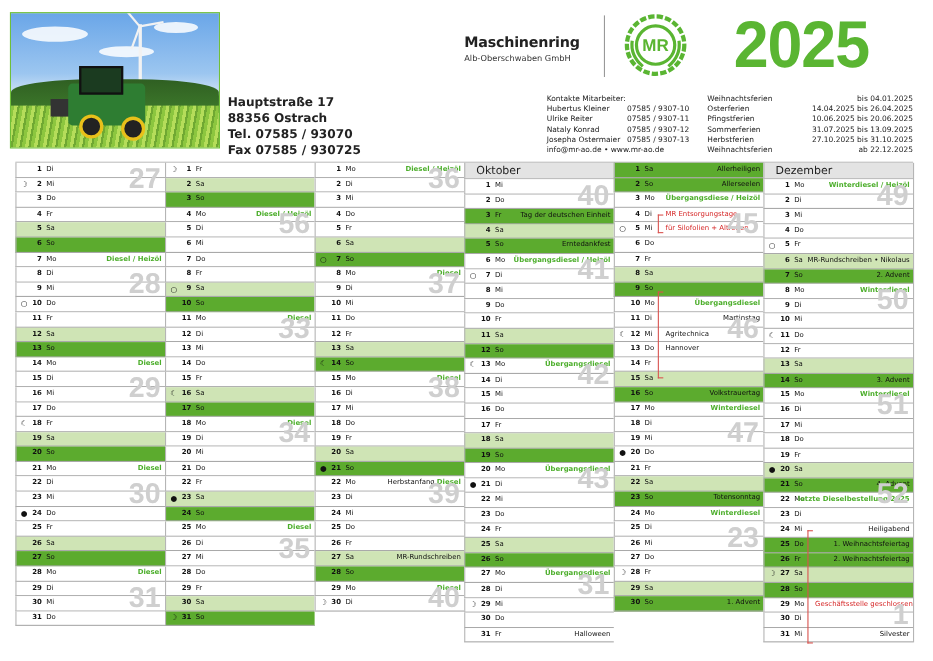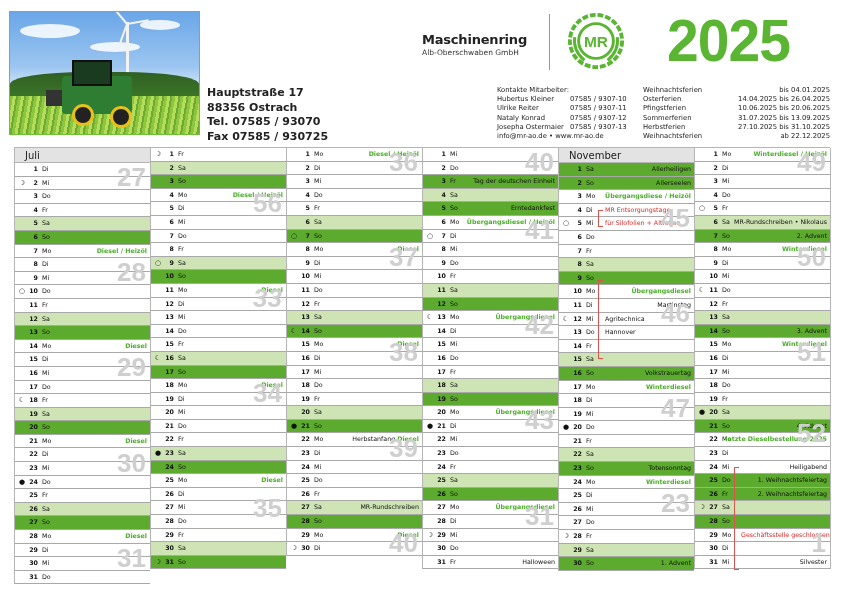--- a/index.html
+++ b/index.html
@@ -141,21 +141,20 @@
       <span>27.10.2025 bis 31.10.2025</span>
     </div>
   <div class="row">
       <span>Weihnachtsferien</span>
       <span>ab 22.12.2025</span>
     </div>
 </div>
 
 <div class="cal" id="cal">
     <div class="month" style="left: 0px;">
-      <div class="mhead">Juli</div>
       <div style="position: relative;">
         <div class="mrow">
           <span class="dn">1</span>
           <span class="wd">Di</span>
         </div>
         <div class="mrow">
           <span class="moon">☽</span>
           <span class="dn">2</span>
           <span class="wd">Mi</span>
         </div>
@@ -420,21 +419,21 @@
           <span class="wd">Sa</span>
         </div>
         <div class="mrow so">
           <span class="moon">☽</span>
           <span class="dn">31</span>
           <span class="wd">So</span>
         </div>
         <div class="kw" style="top: 41.8px;">56</div>
         <div class="kw" style="top: 137px; font-style: italic;">33</div>
         <div class="kw" style="top: 232.2px;">34</div>
-        <div class="kw" style="top: 347px;">35</div>
+        <div class="kw" style="top: 337px;">35</div>
       </div>
     </div>
     <div class="month" style="left: 272px;">
       <div style="position: relative;">
         <div class="mrow">
           <span class="dn">1</span>
           <span class="wd">Mo</span>
           <span class="note g">Diesel / Heizöl</span>
         </div>
         <div class="mrow">
@@ -563,20 +562,21 @@
           <span class="wd">Di</span>
         </div>
         <div class="kw" style="top: 1px;">36</div>
         <div class="kw" style="top: 96.2px;">37</div>
         <div class="kw" style="top: 191.4px;">38</div>
         <div class="kw" style="top: 286.6px;">39</div>
         <div class="kw" style="top: 381.8px;">40</div>
       </div>
     </div>
     <div class="month" style="left: 408px;">
+      <div class="mhead">Oktober</div>
       <div style="position: relative;">
         <div class="mrow">
           <span class="dn">1</span>
           <span class="wd">Mi</span>
         </div>
         <div class="mrow">
           <span class="dn">2</span>
           <span class="wd">Do</span>
         </div>
         <div class="mrow so">
@@ -707,21 +707,20 @@
           <span class="note">Halloween</span>
         </div>
         <div class="kw" style="top: 1px;">40</div>
         <div class="kw" style="top: 69px;">41</div>
         <div class="kw" style="top: 164.2px;">42</div>
         <div class="kw" style="top: 259.4px;">43</div>
         <div class="kw" style="top: 354.6px;">31</div>
       </div>
     </div>
     <div class="month" style="left: 544px;">
-      <div class="mhead">November</div>
       <div style="position: relative;">
         <div class="mrow sa so">
           <span class="dn">1</span>
           <span class="wd">Sa</span>
           <span class="note" style="color: rgb(17, 17, 17);">Allerheiligen</span>
         </div>
         <div class="mrow so">
           <span class="dn">2</span>
           <span class="wd">So</span>
           <span class="note" style="color: rgb(17, 17, 17);">Allerseelen</span>
@@ -856,20 +855,21 @@
         </div>
         <div class="kw" style="top: 41.8px;">45</div>
         <div class="kw" style="top: 137px;">46</div>
         <div class="kw" style="top: 232.2px; text-align: right;">47</div>
         <div class="kw" style="top: 327.4px;">23</div>
         <div class="bracket" style="left: 40px; top: 46.8px; height: 15.6px;"></div>
         <div class="bracket" style="left: 40px; top: 116.8px; height: 77.6px;"></div>
       </div>
     </div>
     <div class="month" style="left: 680px; border-right: 1px solid rgb(181, 181, 181);">
+      <div class="mhead">Dezember</div>
       <div style="position: relative;">
         <div class="mrow">
           <span class="dn">1</span>
           <span class="wd">Mo</span>
           <span class="note g">Winterdiesel / Heizöl</span>
         </div>
         <div class="mrow">
           <span class="dn">2</span>
           <span class="wd">Di</span>
         </div>

